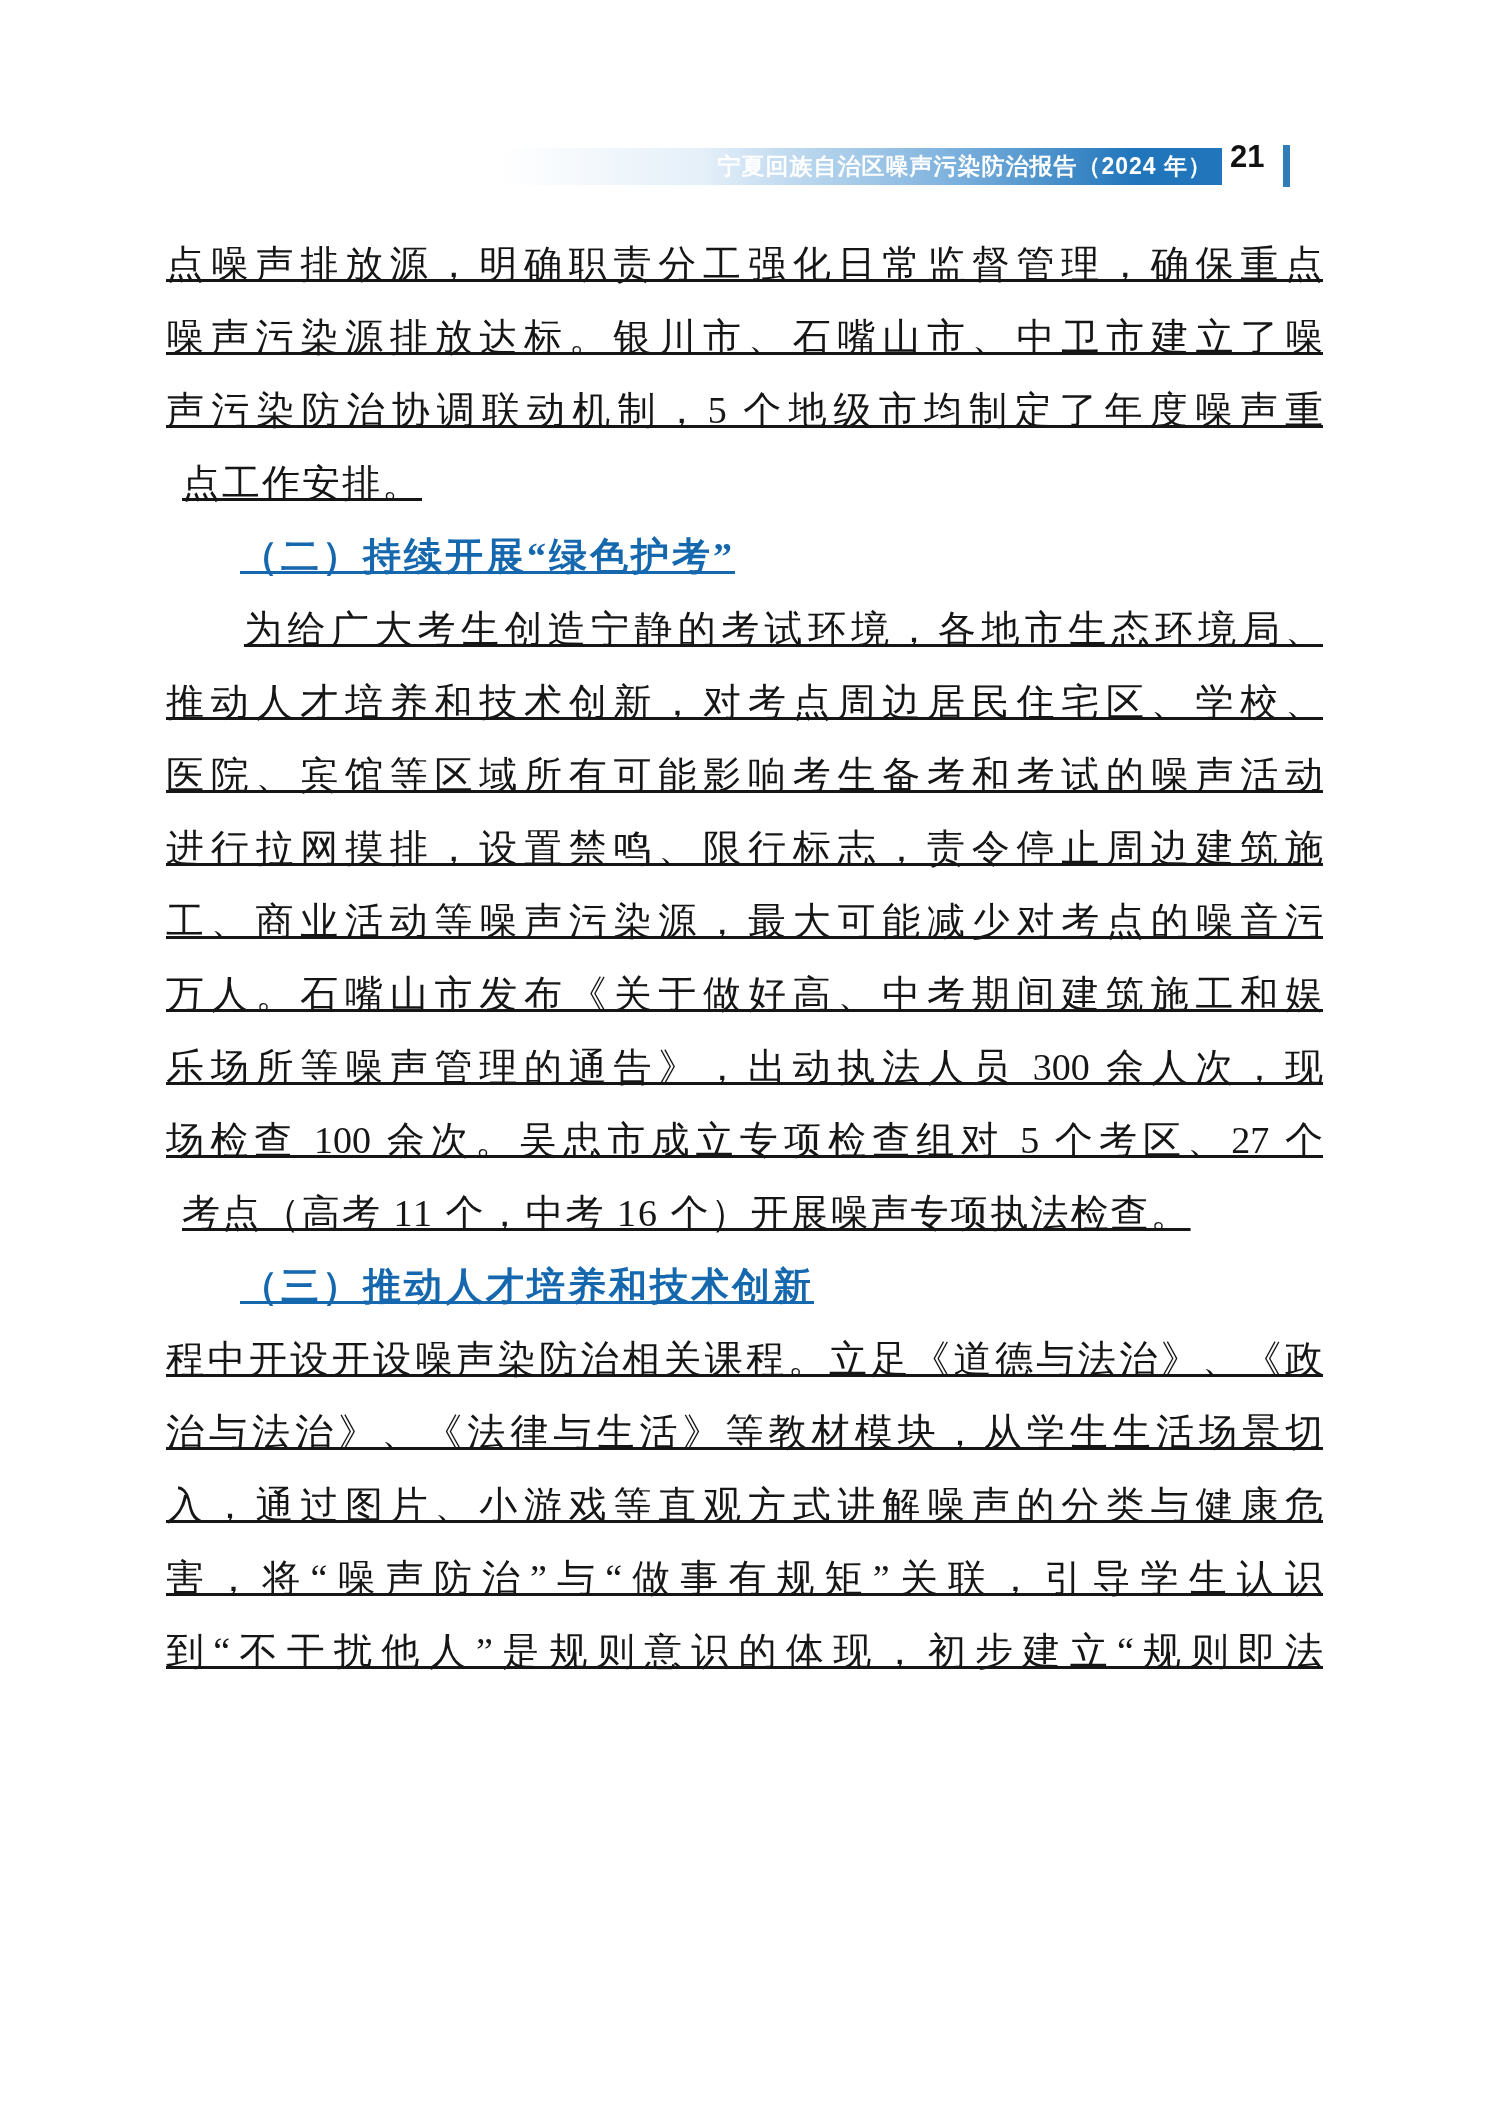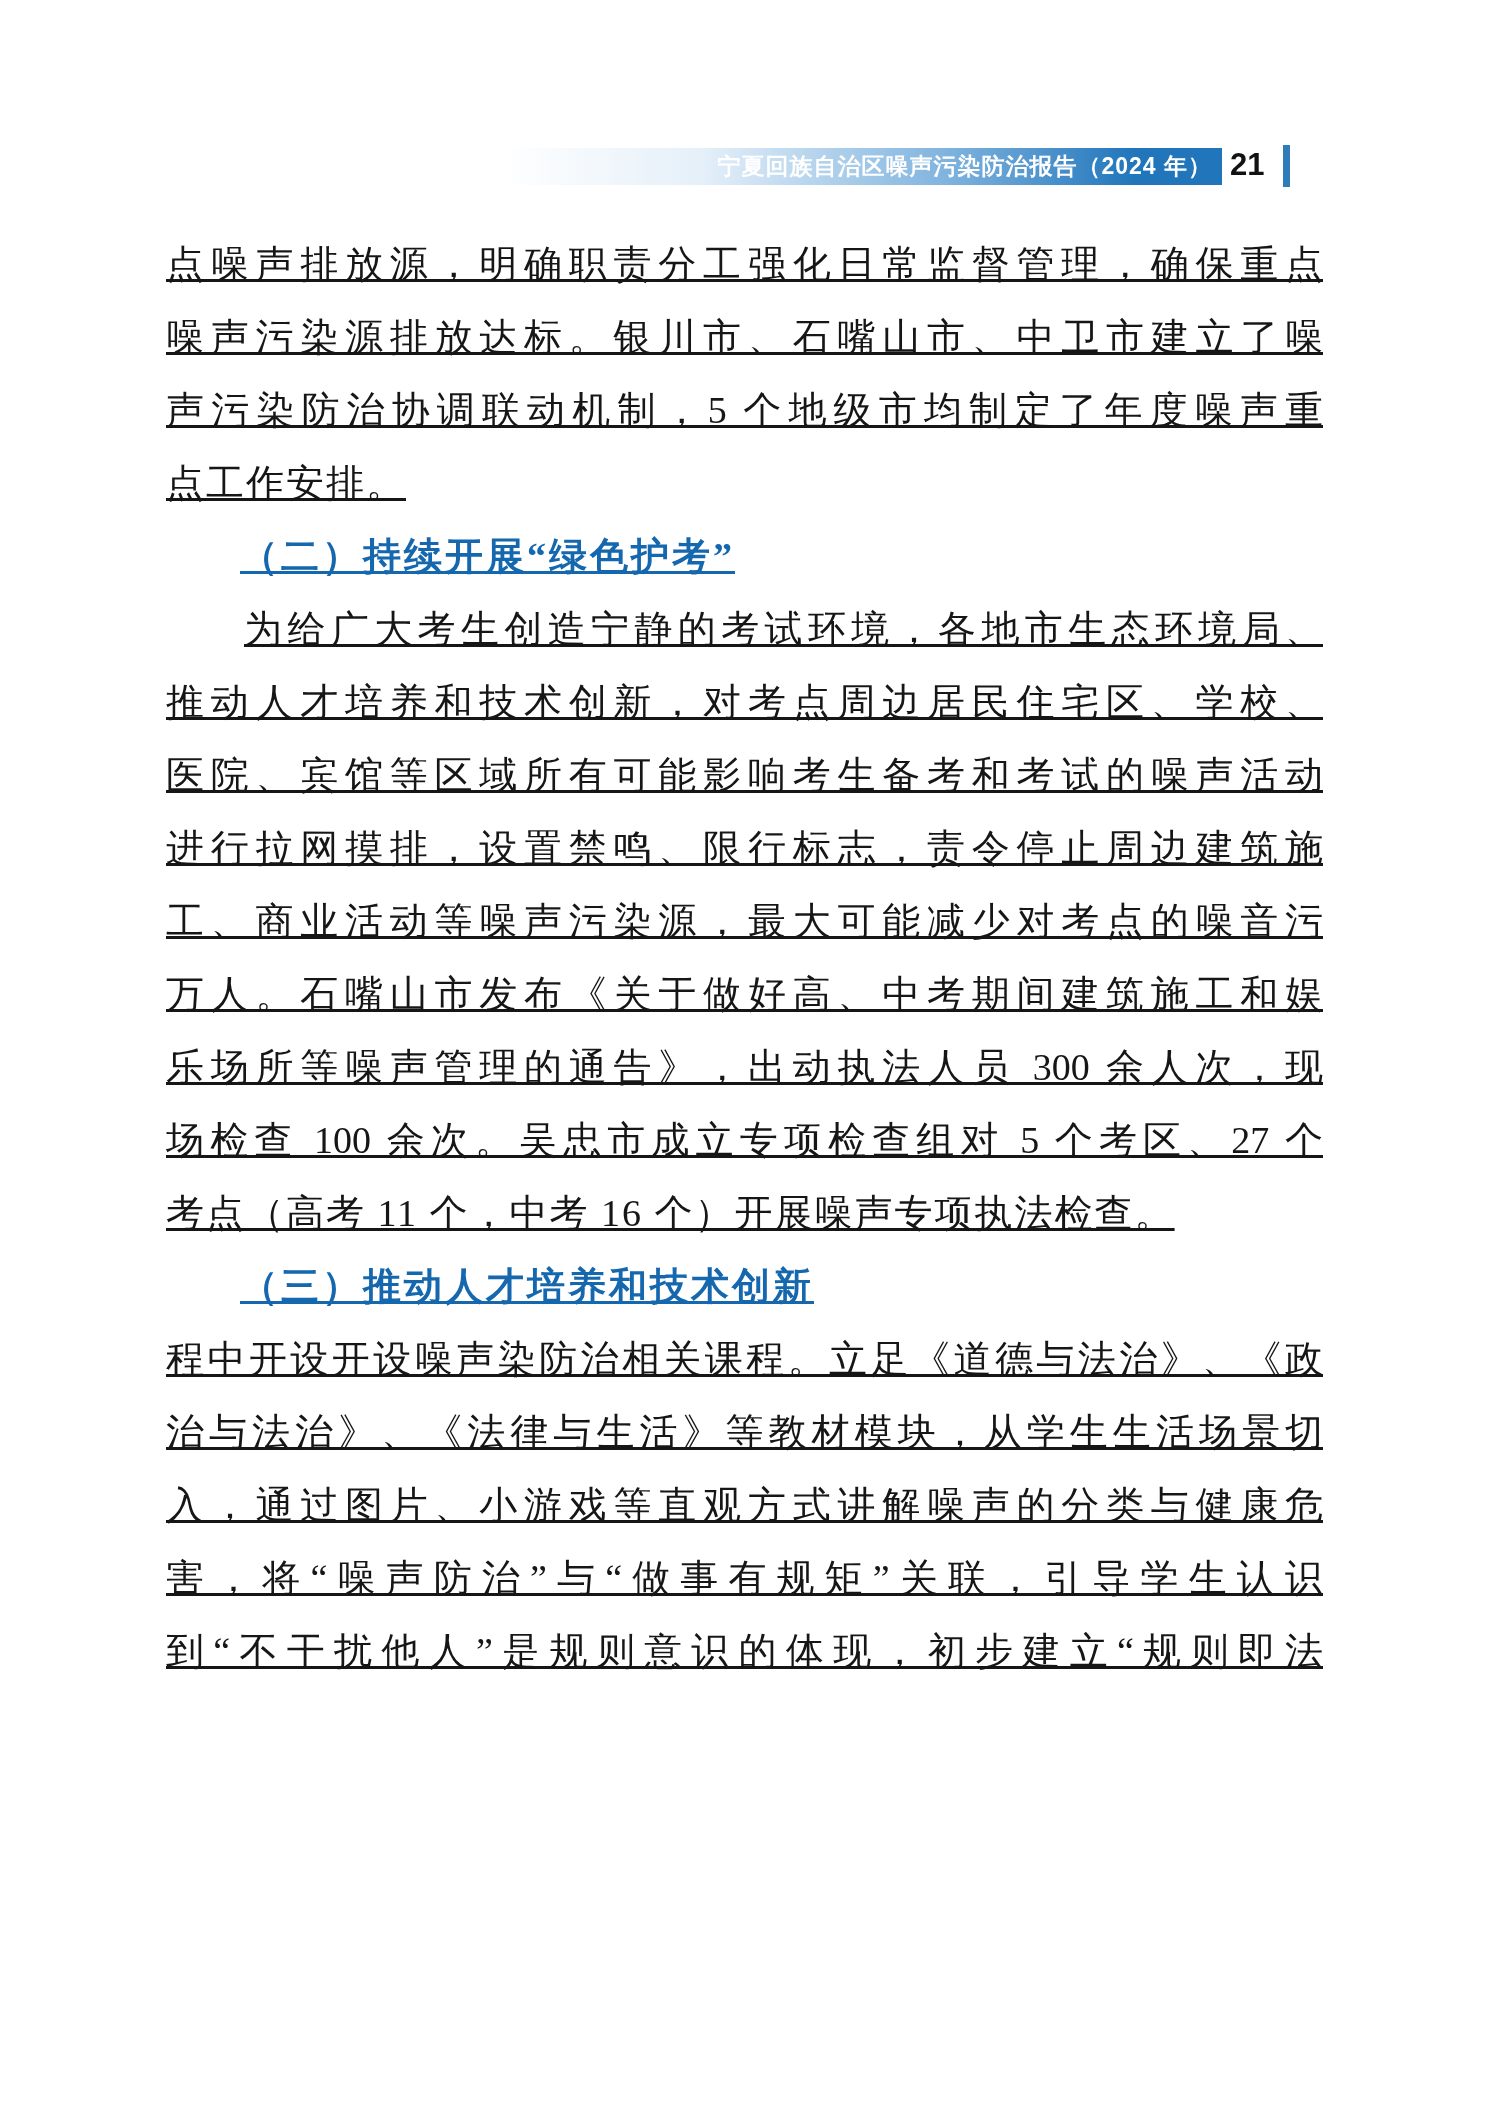--- a/index.html
+++ b/index.html
@@ -42,21 +42,21 @@
     color: #ffffff;
     font-family: "Liberation Sans", "DejaVu Sans", sans-serif;
     font-weight: bold;
     font-size: 23px;
     letter-spacing: 1px;
     white-space: nowrap;
   }
   .page-number {
     position: absolute;
     left: 1230px;
-    top: 146px;
+    top: 138px;
     height: 38px;
     line-height: 38px;
     font-family: "Liberation Sans", "DejaVu Sans", sans-serif;
     font-weight: bold;
     font-size: 31px;
     color: #121212;
   }
   .header-bar {
     position: absolute;
     left: 1283px;
@@ -84,20 +84,21 @@
     text-align-last: justify;
   }
   .body-first {
     text-align: justify;
     text-align-last: justify;
     text-indent: 78px;
   }
   .body-last {
     text-align: left;
     letter-spacing: 2px;
+    margin-left: 16px;
   }
   .heading {
     color: var(--heading-blue);
     font-weight: bold;
     text-indent: 74px;
     letter-spacing: 3px;
     text-align: left;
   }
 </style>
 </head>

